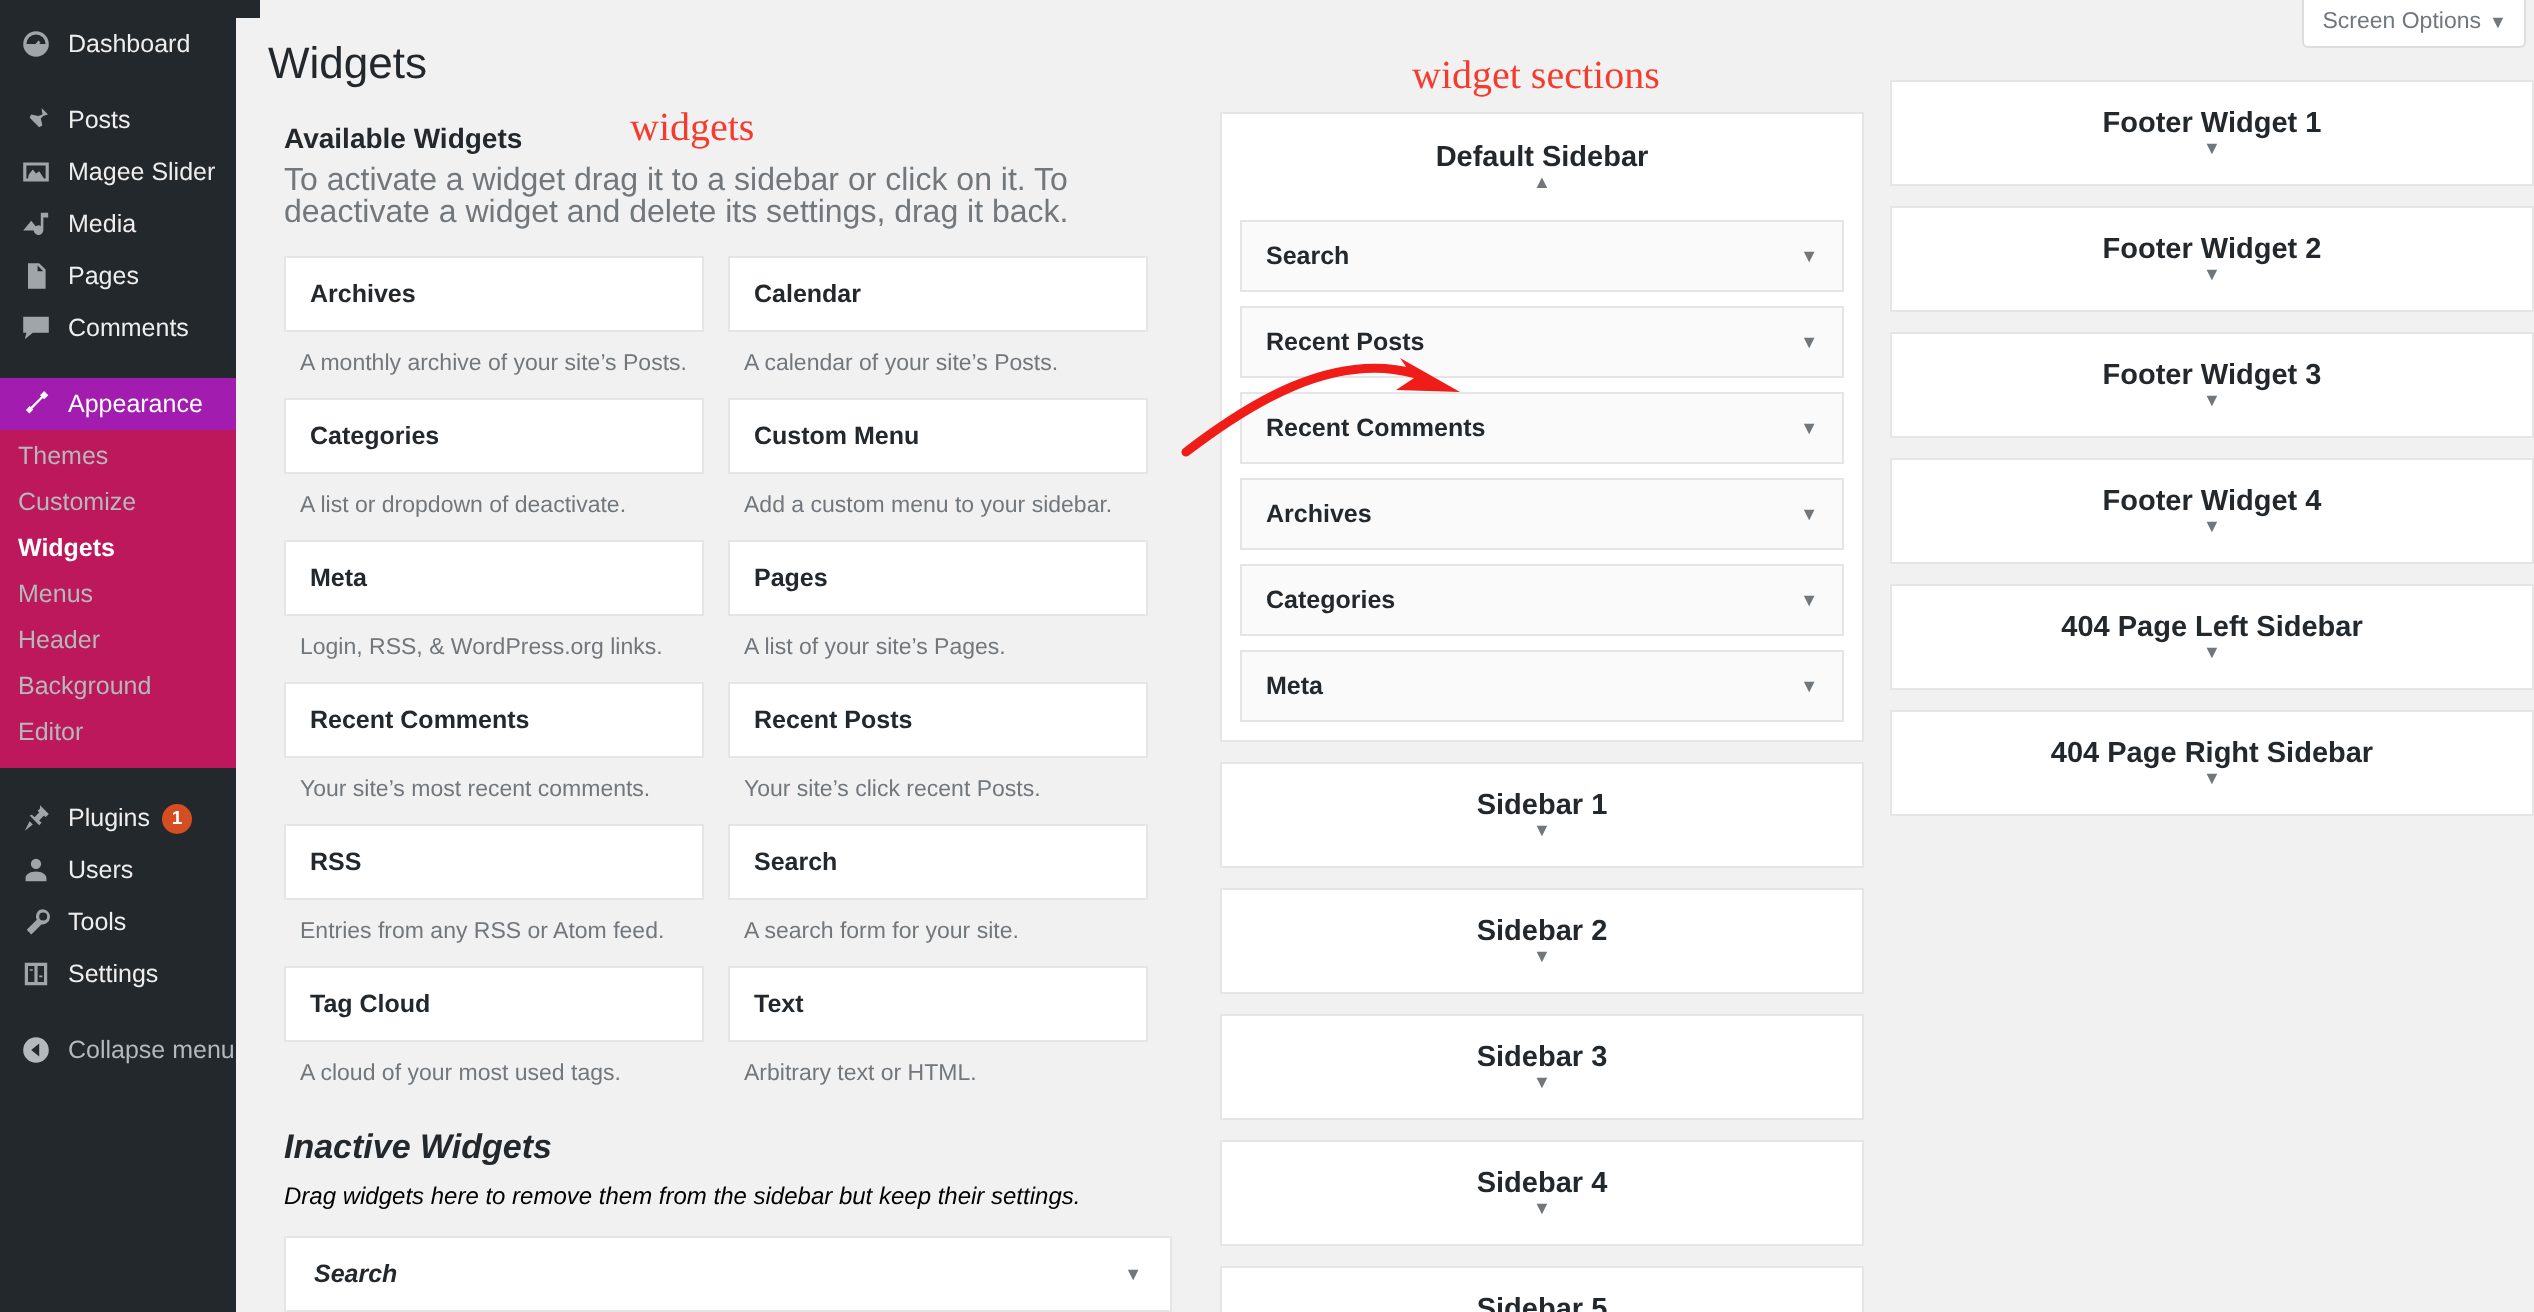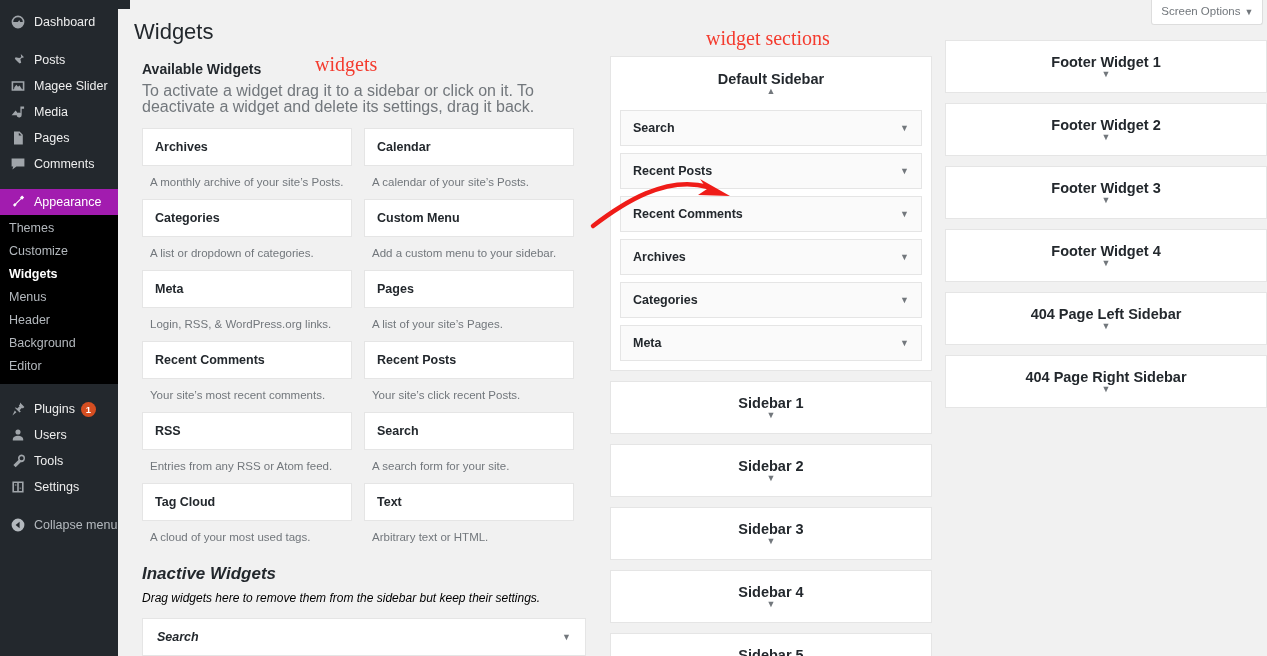--- a/index.html
+++ b/index.html
@@ -44,21 +44,21 @@
     border-left-color: #0073aa; border-right: 0;
   }
   .menu-item.dim { color: #b4b9be; }
   .menu-item.dim .mi-icon { color: #b4b9be; }
   .badge {
     display: inline-flex; align-items: center; justify-content: center;
     min-width: 15px; height: 15px; margin-left: 6px; padding: 0 4px;
     background: #d54e21; color: #fff; border-radius: 9px;
     font-size: 9.5px; font-weight: 600;
   }
-  .submenu { background: #000000; padding: 2px 0 6px 0; }
+  .submenu { background: #be185d; padding: 2px 0 6px 0; }
   .submenu-item {
     padding: 3px 0 3px 9px; color: #b4b9be; font-size: 12.5px;
     cursor: pointer; line-height: 17px;
   }
   .submenu-item.active { color: #fff; font-weight: bold; }
 
   
   .main {
     position: absolute; left: 118px; top: 9px;
     width: 1218px; height: 647px;
@@ -288,21 +288,21 @@
           <div class="widget-cell">
             <div class="widget-box">Archives</div>
             <div class="widget-desc">A monthly archive of your site’s Posts.</div>
           </div>
           <div class="widget-cell">
             <div class="widget-box">Calendar</div>
             <div class="widget-desc">A calendar of your site’s Posts.</div>
           </div>
           <div class="widget-cell">
             <div class="widget-box">Categories</div>
-            <div class="widget-desc">A list or dropdown of categories.</div>
+            <div class="widget-desc">A list or dropdown of deactivate.</div>
           </div>
           <div class="widget-cell">
             <div class="widget-box">Custom Menu</div>
             <div class="widget-desc">Add a custom menu to your sidebar.</div>
           </div>
           <div class="widget-cell">
             <div class="widget-box">Meta</div>
             <div class="widget-desc">Login, RSS, &amp; WordPress.org links.</div>
           </div>
           <div class="widget-cell">

